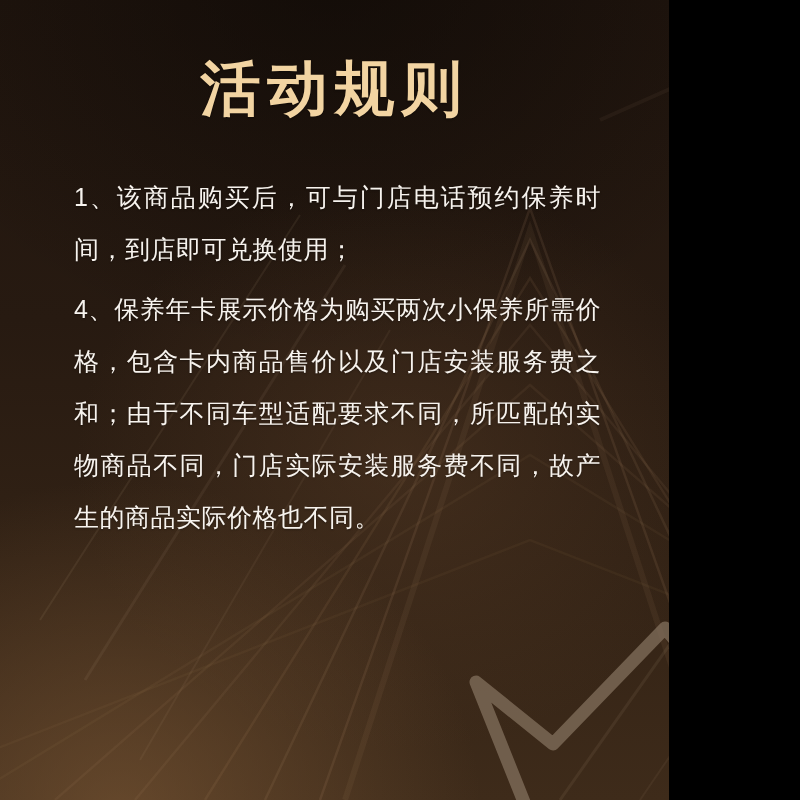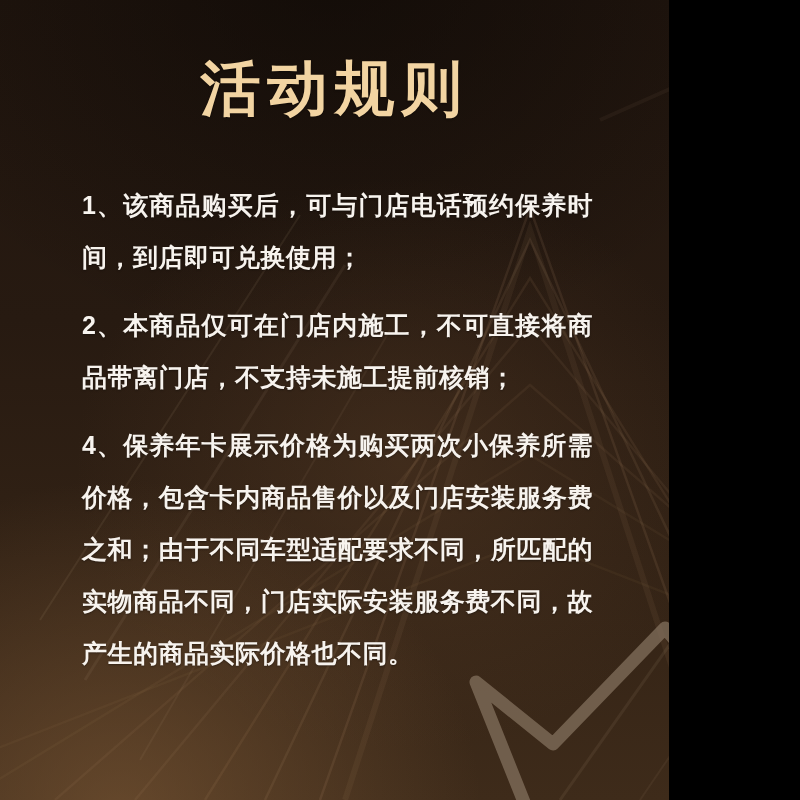--- a/index.html
+++ b/index.html
@@ -42,24 +42,24 @@
     text-shadow: 0 1px 2px rgba(0,0,0,0.4);
   }
   .rules {
     position: absolute;
     top: 163px;
     left: 66px;
     right: 60px;
     color: #f7f3ee;
   }
   .rule {
-    margin: 16px;
+    margin: 8px;
     font-size: 25px;
     line-height: 52px;
-    font-weight: 700;
+    font-weight: 400;
     letter-spacing: 0.5px;
     text-align: justify;
     text-shadow: 0 1px 2px rgba(0,0,0,0.35);
   }
 </style>
 </head>
 <body>
 
 <div class="poster">
 
@@ -85,17 +85,16 @@
       <line x1="600" y1="120" x2="780" y2="40" opacity="0.05" stroke-width="4"></line>
     </g>
 
     <polyline points="528,812 476,682 553,744 665,628 756,738 818,698" fill="none" stroke="#85735f" stroke-width="13" opacity="0.72" stroke-linejoin="round" stroke-linecap="round"></polyline>
   </svg>
 
   <h1 class="title">活动规则</h1>
 
   <div class="rules">
     <p class="rule">1、该商品购买后，可与门店电话预约保养时间，到店即可兑换使用；</p>
-    <p class="rule">2、本商品仅可在门店内施工，不可直接将商品带离门店，不支持未施工提前核销；</p>
     <p class="rule">4、保养年卡展示价格为购买两次小保养所需价格，包含卡内商品售价以及门店安装服务费之和；由于不同车型适配要求不同，所匹配的实物商品不同，门店实际安装服务费不同，故产生的商品实际价格也不同。</p>
   </div>
 
 </div>
 
 </body></html>

